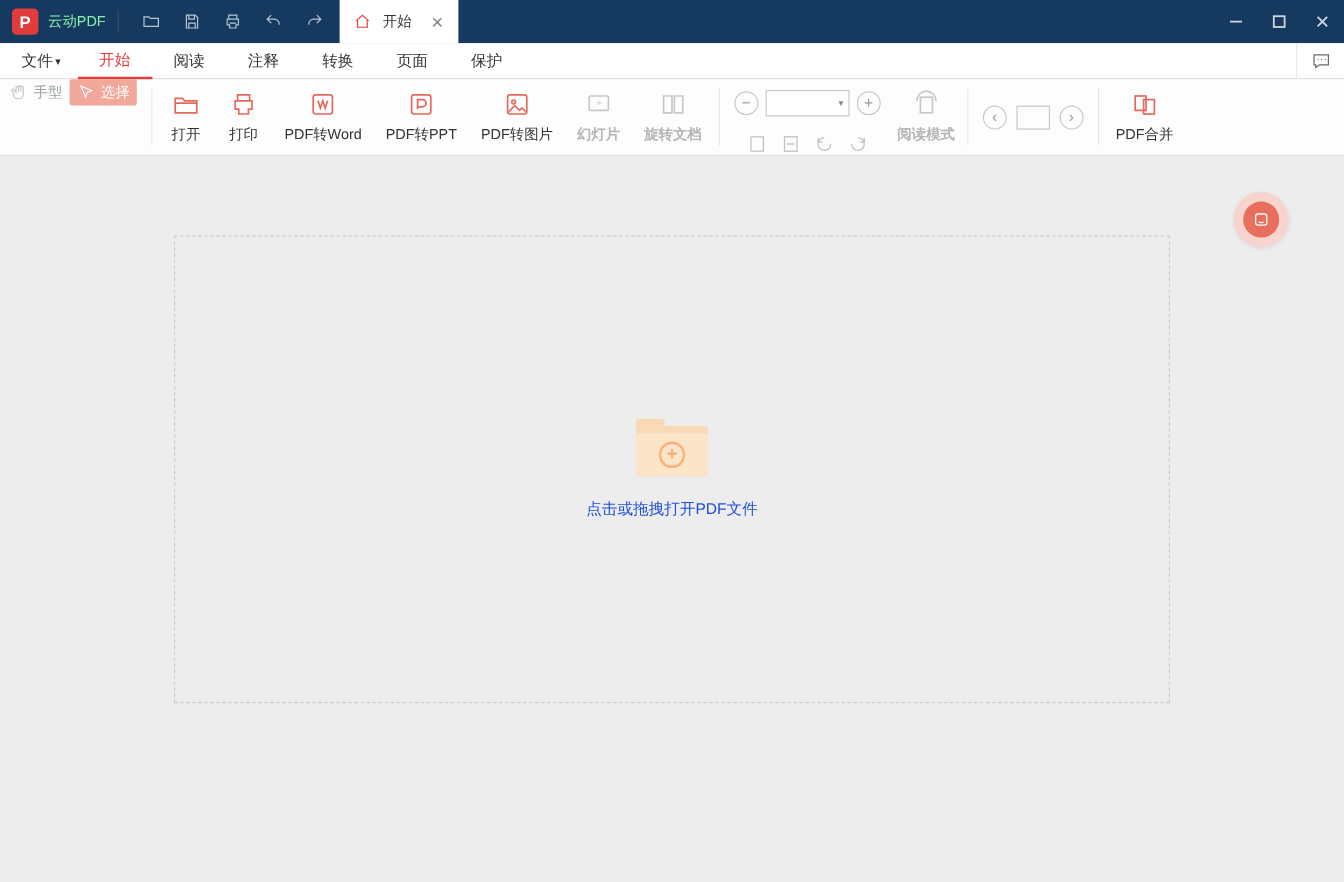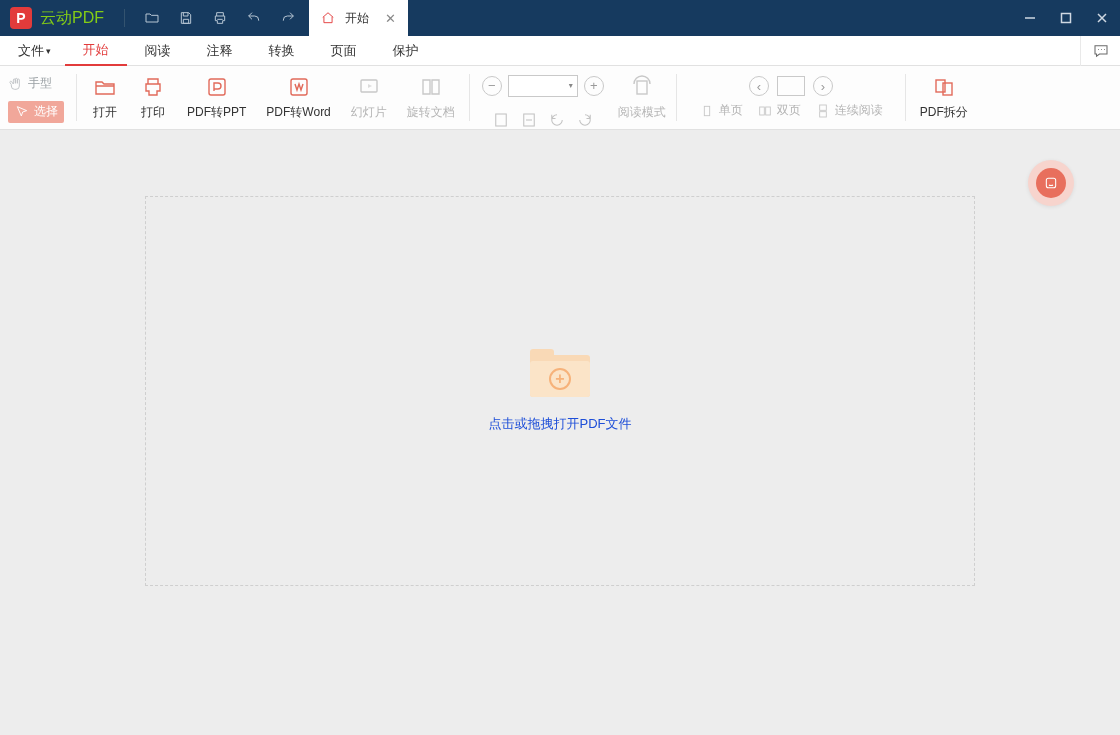--- a/index.html
+++ b/index.html
@@ -15,21 +15,21 @@
     font-size: 12px;
   }
   .titlebar .logo {
     width: 22px; height: 22px;
     background: #e23b3b;
     border-radius: 4px;
     display: flex; align-items: center; justify-content: center;
     color: #fff; font-weight: bold; font-size: 14px;
     margin-left: 10px; margin-right: 8px;
   }
-  .titlebar .app-name { color: #84cc16; font-size: 16px; margin-right: 10px; }
+  .titlebar .app-name { color: #86efac; font-size: 12px; }
   .titlebar .tb-sep { width:1px; height:18px; background:#33536f; margin:0 10px; }
   .titlebar .tb-btn {
     width: 34px; height: 36px;
     display: flex; align-items: center; justify-content: center;
     color: #b7c6d4;
   }
   .titlebar .tb-btn svg { width:16px; height:16px; stroke:#b7c6d4; fill:none; stroke-width:1.5; }
   .titlebar .tab {
     height: 36px; background: #fff; color:#333;
     display:flex; align-items:center; padding:0 12px; gap:10px;
@@ -76,25 +76,25 @@
   .ribbon .vsep { width:1px; background:#e6e6e6; margin:8px 4px; }
   .ribbon .tool-col {
     display:flex; flex-direction:column; align-items:center; justify-content:center;
     padding: 0 10px; height:100%; gap:4px;
   }
   .ribbon .tool-col.narrow { padding:0 6px; }
   .ribbon .tool-col .ico {
     width:28px; height:26px; display:flex; align-items:center; justify-content:center;
   }
   .ribbon .tool-col .ico svg { width:24px; height:24px; fill:none; stroke:#e16a5a; stroke-width:1.4; }
-  .ribbon .tool-col.disabled { color:#b5b5b5; }
+  .ribbon .tool-col.disabled { color:#b5b5b5;font-weight:bold; }
   .ribbon .tool-col.disabled .ico svg { stroke:#c8c8c8; }
   .ribbon .tool-col.disabled .ico svg .fill { fill:#dcdcdc; stroke:none;}
   .ribbon .small-row {
-    display:flex; flex-direction:column; justify-content:center; gap:6px;
+    display:flex; flex-direction:row; justify-content:center; gap:6px;
     padding: 0 8px; height:100%;
   }
   .ribbon .small-btn {
     display:flex; align-items:center; gap:4px;
     font-size:12px; color:#9aa0a4;
     height:22px;
   }
   .ribbon .small-btn svg { width:16px; height:16px; stroke:#bfc3c6; fill:none; stroke-width:1.4; }
   .ribbon .small-btn.active {
     background:#f1a79a; color:#fff; padding:0 6px; border-radius:2px;
@@ -303,33 +303,43 @@
           <path d="M7 9V4h10v5 M5 9h14v7h-3v4H8v-4H5z"></path>
         </svg>
       </div>
     <span>打印</span>
   </div>
 
   <div class="tool-col">
     <div class="ico">
         <svg viewBox="0 0 24 24">
           <rect x="4" y="4" width="16" height="16" rx="2"></rect>
+          <path d="M8 9l2 6 2-6 2 6 2-6" stroke="#e16a5a"></path>
+        </svg>
+      </div>
+    <span>PDF转Word</span>
+  </div>
+  <div class="tool-col">
+    <div class="ico">
+        <svg viewBox="0 0 24 24">
+          <rect x="4" y="4" width="16" height="16" rx="2"></rect>
           <path d="M9 16V8h4a3 3 0 010 6H9"></path>
         </svg>
       </div>
     <span>PDF转PPT</span>
   </div>
   <div class="tool-col">
     <div class="ico">
         <svg viewBox="0 0 24 24">
           <rect x="4" y="4" width="16" height="16" rx="2"></rect>
-          <path d="M8 9l2 6 2-6 2 6 2-6" stroke="#e16a5a"></path>
-        </svg>
-      </div>
-    <span>PDF转Word</span>
+          <circle cx="9" cy="10" r="1.5"></circle>
+          <path d="M5 18l5-5 4 4 2-2 3 3"></path>
+        </svg>
+      </div>
+    <span>PDF转图片</span>
   </div>
 
   <div class="tool-col disabled">
     <div class="ico">
         <svg viewBox="0 0 24 24">
           <rect x="4" y="5" width="16" height="12" rx="1"></rect>
           <path d="M11 9l4 2-4 2z" class="fill"></path>
         </svg>
       </div>
     <span>幻灯片</span>
@@ -380,53 +390,31 @@
     <span>阅读模式</span>
   </div>
   <div class="vsep"></div>
 
   <div class="group" style="flex-direction:column; justify-content:center; gap:6px; padding:0 8px;">
     <div class="nav-row">
       <div class="round">‹</div>
       <div class="page-input"></div>
       <div class="round">›</div>
     </div>
-    <div class="view-btns">
-      <div class="view-btn">
-          <svg viewBox="0 0 24 24">
-            <rect x="8" y="5" width="8" height="14"></rect>
-          </svg>
-          <span>单页</span>
-        </div>
-      <div class="view-btn">
-          <svg viewBox="0 0 24 24">
-            <rect x="4" y="6" width="7" height="12"></rect>
-            <rect x="13" y="6" width="7" height="12"></rect>
-          </svg>
-          <span>双页</span>
-        </div>
-      <div class="view-btn">
-          <svg viewBox="0 0 24 24">
-            <rect x="7" y="3" width="10" height="8"></rect>
-            <rect x="7" y="13" width="10" height="8"></rect>
-          </svg>
-          <span>连续阅读</span>
-        </div>
-    </div>
   </div>
   <div class="vsep"></div>
 
   <div class="tool-col">
     <div class="ico">
         <svg viewBox="0 0 24 24">
           <rect x="4" y="5" width="9" height="12"></rect>
           <rect x="11" y="8" width="9" height="12"></rect>
         </svg>
       </div>
-    <span>PDF拆分</span>
+    <span>PDF合并</span>
   </div>
 </div>
 
 <div class="workspace">
   <div class="float-badge">
     <div class="inner">
         <svg viewBox="0 0 24 24">
           <rect x="5" y="5" width="14" height="14" rx="3"></rect>
           <path d="M9 11h0 M15 11h0 M9 15c1 1 5 1 6 0"></path>
         </svg>

